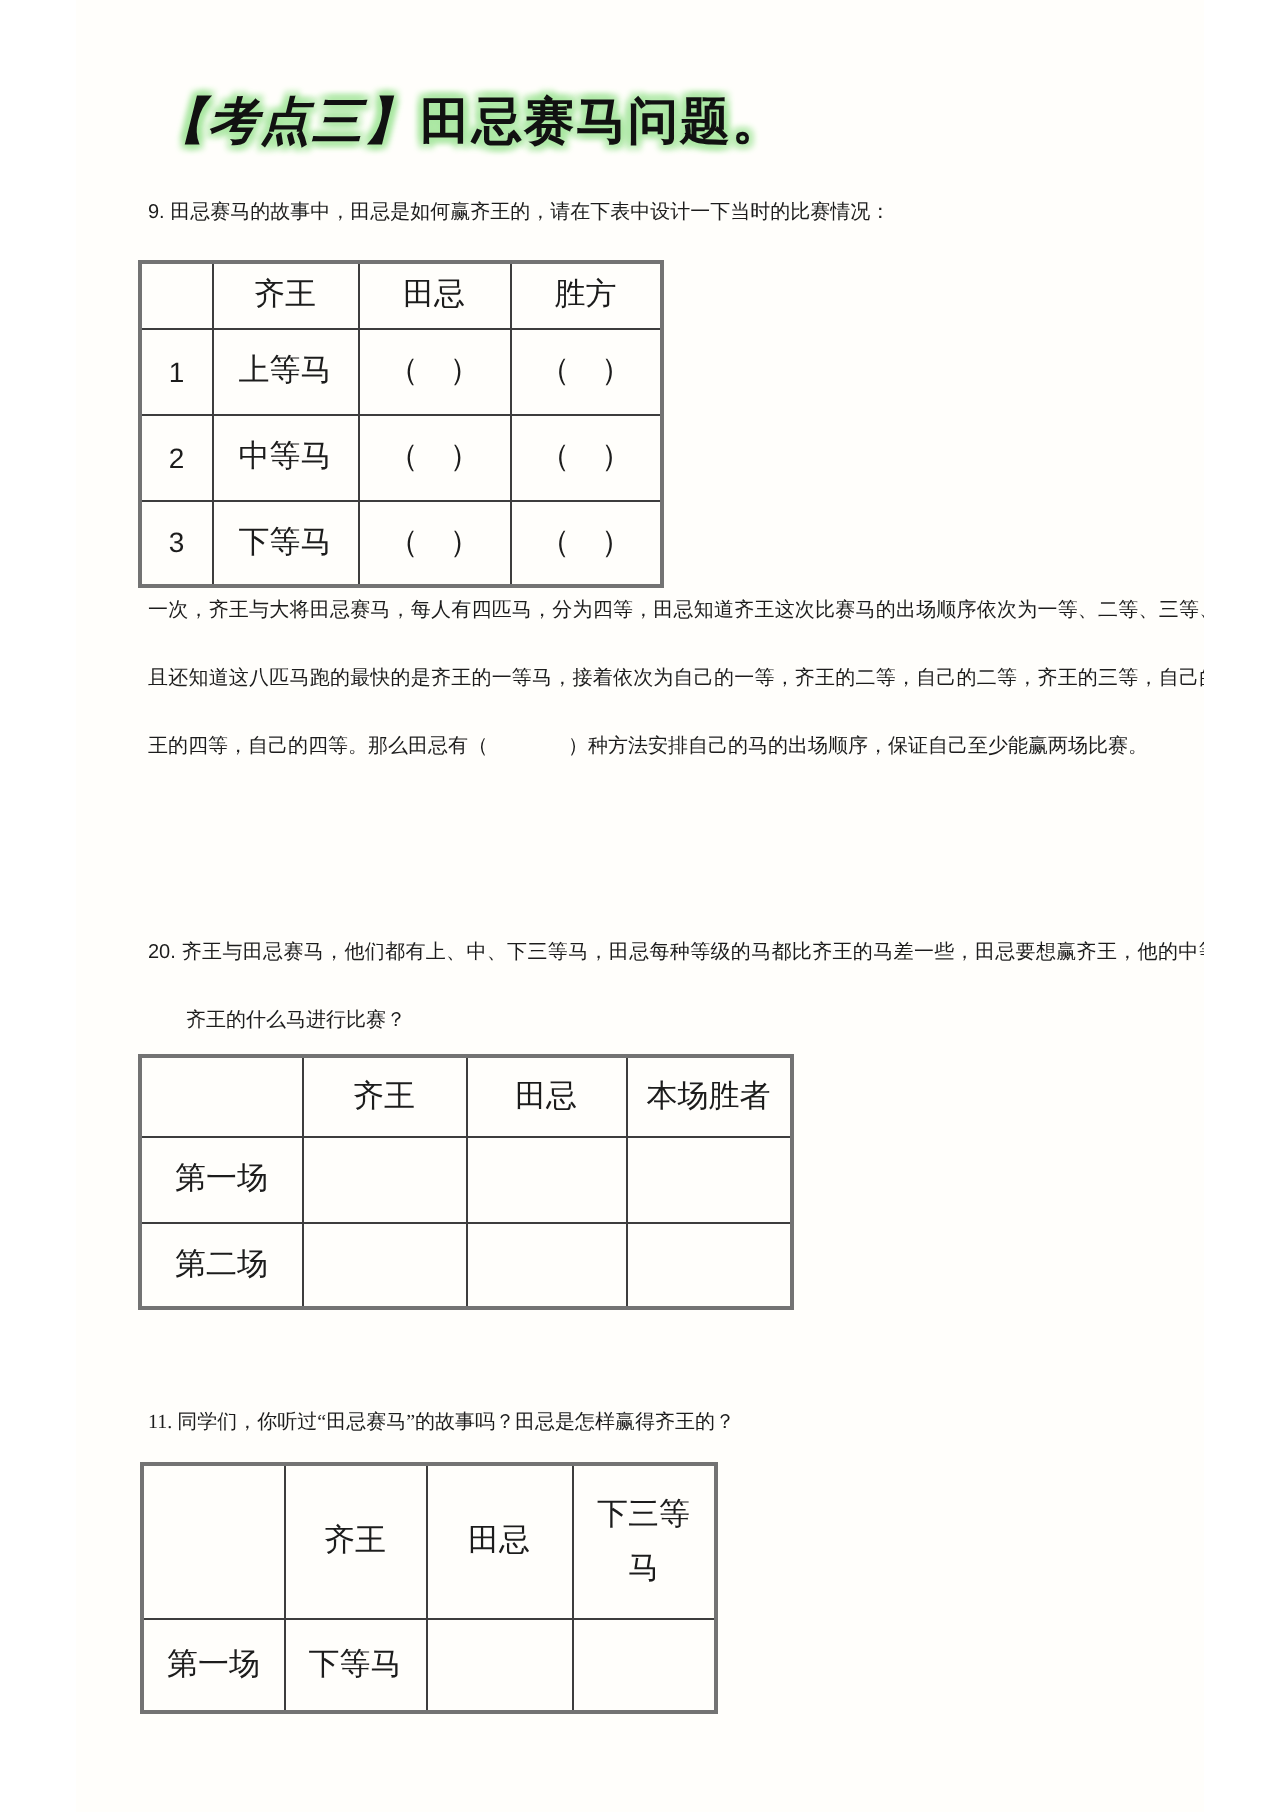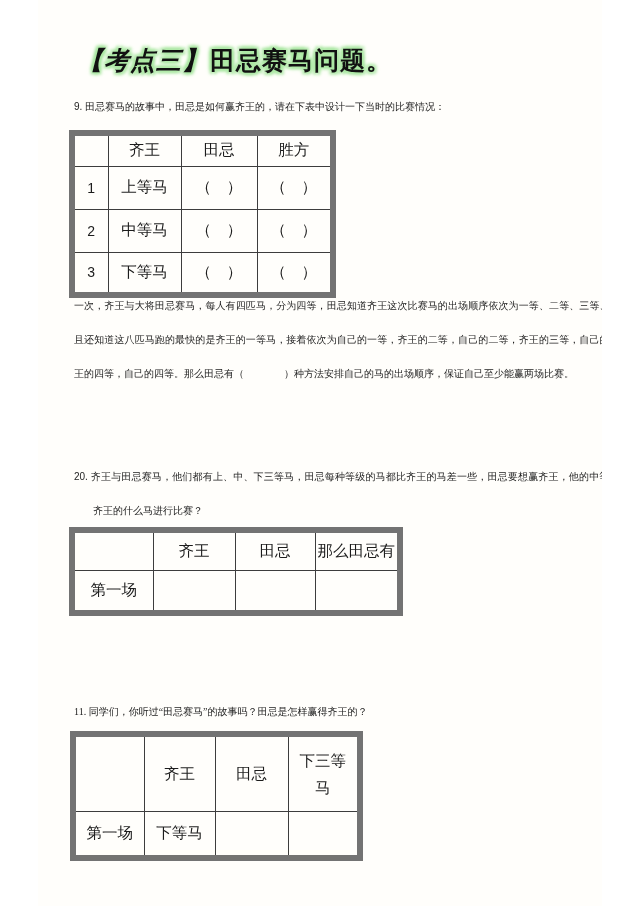--- a/index.html
+++ b/index.html
@@ -47,21 +47,21 @@
   .para       { top: 290px; font-family: Liberation Mono, monospace; }
   .q10-prompt { top: 460px; padding-left: 19px; text-indent: -19px; }
   .q11-prompt { top: 695px; font-family: Liberation Serif, serif; }
 
   
   table {
     position: absolute;
     border-collapse: collapse;
     table-layout: fixed;
     background: transparent;
-    border: 6px solid #737373;
+    border: 2px solid #737373;
   }
   th, td {
     border: 1px solid #3d3d3d;
     text-align: center;
     vertical-align: middle;
     font-size: 15.5px;
     font-weight: normal;
     color: #1c1c1c;
     overflow: hidden;
   }
@@ -137,26 +137,32 @@
         <col style="width: 81px;">
         <col style="width: 82px;">
         <col style="width: 80px;">
         <col style="width: 83px;">
       </colgroup>
       <thead>
         <tr>
           <th></th>
           <th>齐王</th>
           <th>田忌</th>
-          <th>那么田忌有</th>
+          <th>本场胜者</th>
         </tr>
       </thead>
       <tbody>
         <tr>
           <td>第一场</td>
+          <td></td>
+          <td></td>
+          <td></td>
+        </tr>
+        <tr>
+          <td>第二场</td>
           <td></td>
           <td></td>
           <td></td>
         </tr>
       </tbody>
     </table>
 
   <div class="prompt q11-prompt">11. 同学们，你听过“田忌赛马”的故事吗？田忌是怎样赢得齐王的？</div>
 
   <table class="t3">

